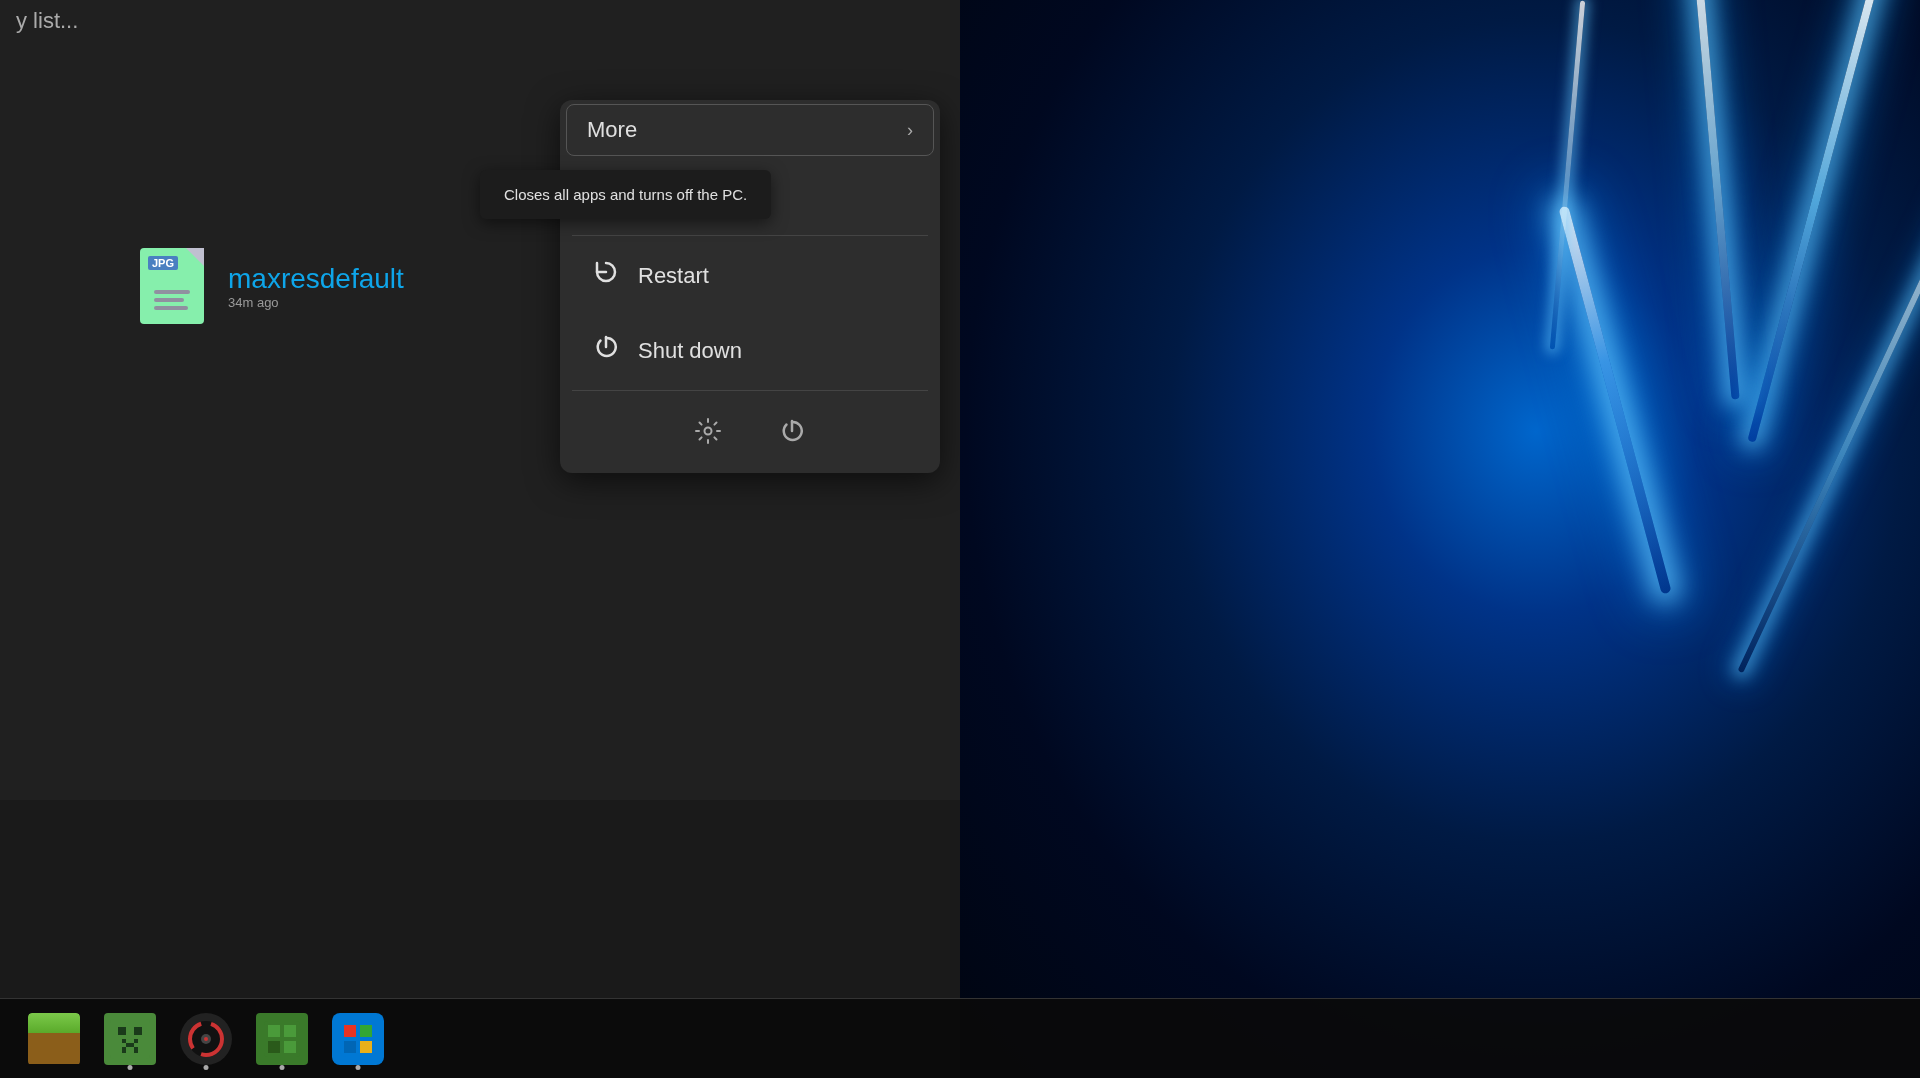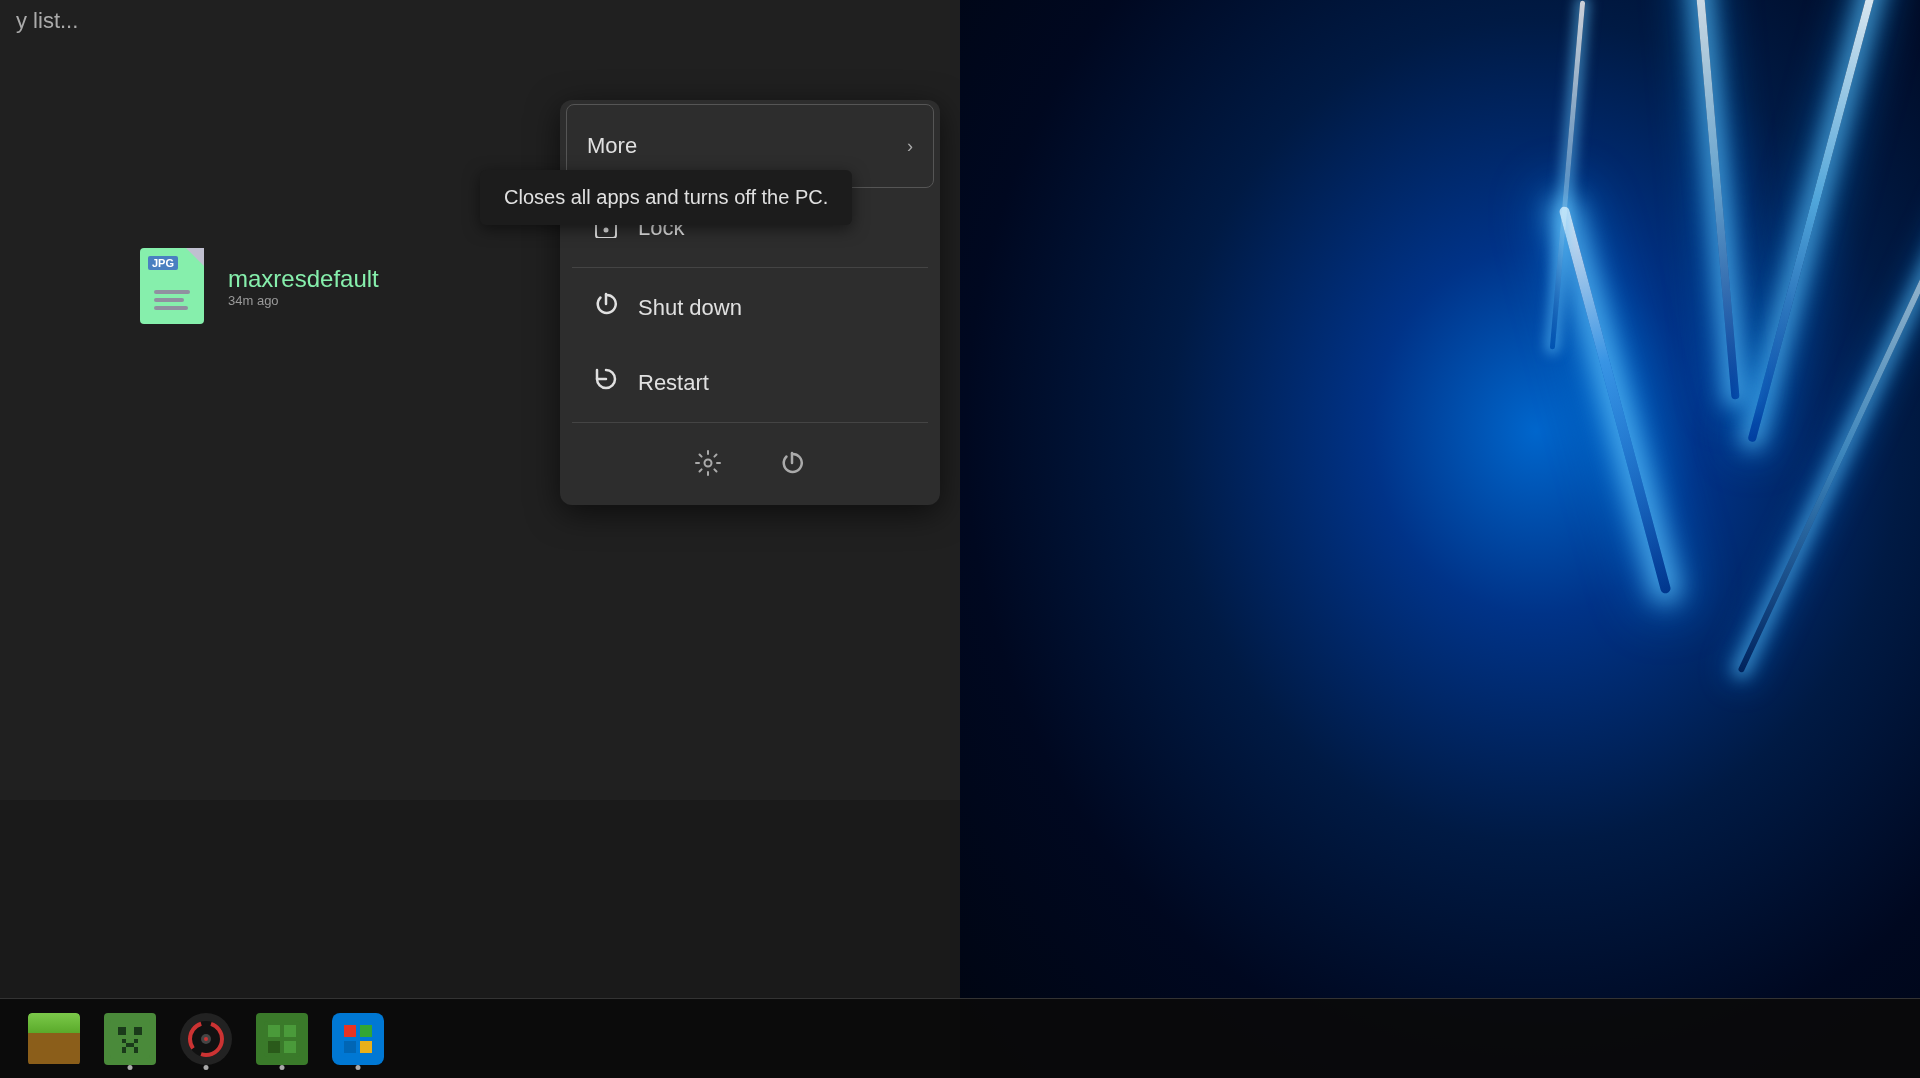--- a/index.html
+++ b/index.html
@@ -166,22 +166,22 @@
       background: #9090a0;
       border-radius: 2px;
       margin: 4px 6px;
     }
 
     .file-info {
       display: flex;
       flex-direction: column;
     }
     .file-name {
-      font-size: 24px;
-      color: #86efac;
+      font-size: 28px;
+      color: #0ea5e9;
     }
     .file-time {
       font-size: 13px;
       color: #999;
     }
 
     
     .power-menu {
       position: absolute;
       top: 100px;
@@ -203,21 +203,21 @@
       cursor: pointer;
       border-radius: 8px;
       margin: 4px 6px;
       position: relative;
     }
 
     .menu-item-more {
       display: flex;
       align-items: center;
       justify-content: space-between;
-      padding: 28px 20px;
+      padding: 12px 20px;
       color: #e0e0e0;
       font-size: 22px;
       cursor: pointer;
       margin: 4px 6px;
       border: 1px solid #555;
       border-radius: 8px;
     }
 
     .menu-item-icon {
       font-size: 26px;
@@ -226,21 +226,21 @@
       flex-shrink: 0;
     }
 
     
     .tooltip {
       position: absolute;
       top: 170px;
       left: 480px;
       background: #1c1c1c;
       color: #e0e0e0;
-      font-size: 20px;
+      font-size: 15px;
       padding: 16px 24px;
       border-radius: 6px;
       white-space: nowrap;
       box-shadow: 0 4px 16px rgba(0,0,0,0.5);
       z-index: 100;
     }
 
     
     .separator {
       height: 1px;
@@ -409,36 +409,36 @@
           <circle cx="13" cy="20" r="2.5" fill="#e0e0e0"></circle>
         </svg>
       </span>
       <span>Lock</span>
     </div>
 
     <div class="separator"></div>
 
     <div class="menu-item">
       <span class="menu-item-icon">
+        <svg class="restart-svg" viewBox="0 0 28 28" fill="none" xmlns="http://www.w3.org/2000/svg">
+          <path d="M5 14A9 9 0 0014 23a9 9 0 009-9 9 9 0 00-9-9" stroke="#e0e0e0" stroke-width="2.5" stroke-linecap="round" fill="none"></path>
+          <polyline points="5,5 5,14 14,14" stroke="#e0e0e0" stroke-width="2.5" stroke-linecap="round" stroke-linejoin="round" fill="none"></polyline>
+        </svg>
+      </span>
+      <span>Restart</span>
+    </div>
+
+    <div class="menu-item">
+      <span class="menu-item-icon">
         <svg class="power-svg" viewBox="0 0 28 28" fill="none" xmlns="http://www.w3.org/2000/svg">
           <path d="M14 4v10" stroke="#e0e0e0" stroke-width="2.5" stroke-linecap="round"></path>
           <path d="M8.5 7.5A9 9 0 1014 5" stroke="#e0e0e0" stroke-width="2.5" stroke-linecap="round" fill="none"></path>
         </svg>
       </span>
       <span>Shut down</span>
-    </div>
-
-    <div class="menu-item">
-      <span class="menu-item-icon">
-        <svg class="restart-svg" viewBox="0 0 28 28" fill="none" xmlns="http://www.w3.org/2000/svg">
-          <path d="M5 14A9 9 0 0014 23a9 9 0 009-9 9 9 0 00-9-9" stroke="#e0e0e0" stroke-width="2.5" stroke-linecap="round" fill="none"></path>
-          <polyline points="5,5 5,14 14,14" stroke="#e0e0e0" stroke-width="2.5" stroke-linecap="round" stroke-linejoin="round" fill="none"></polyline>
-        </svg>
-      </span>
-      <span>Restart</span>
     </div>
 
     <div class="separator"></div>
 
     <div class="menu-bottom">
       <div class="bottom-icon" title="Settings">
         <svg width="28" height="28" viewBox="0 0 28 28" fill="none" xmlns="http://www.w3.org/2000/svg">
           <circle cx="14" cy="14" r="3.5" stroke="#aaa" stroke-width="2" fill="none"></circle>
           <path d="M14 2v3M14 23v3M2 14h3M23 14h3M5.5 5.5l2.1 2.1M20.4 20.4l2.1 2.1M5.5 22.5l2.1-2.1M20.4 7.6l2.1-2.1" stroke="#aaa" stroke-width="2" stroke-linecap="round"></path>
         </svg>

